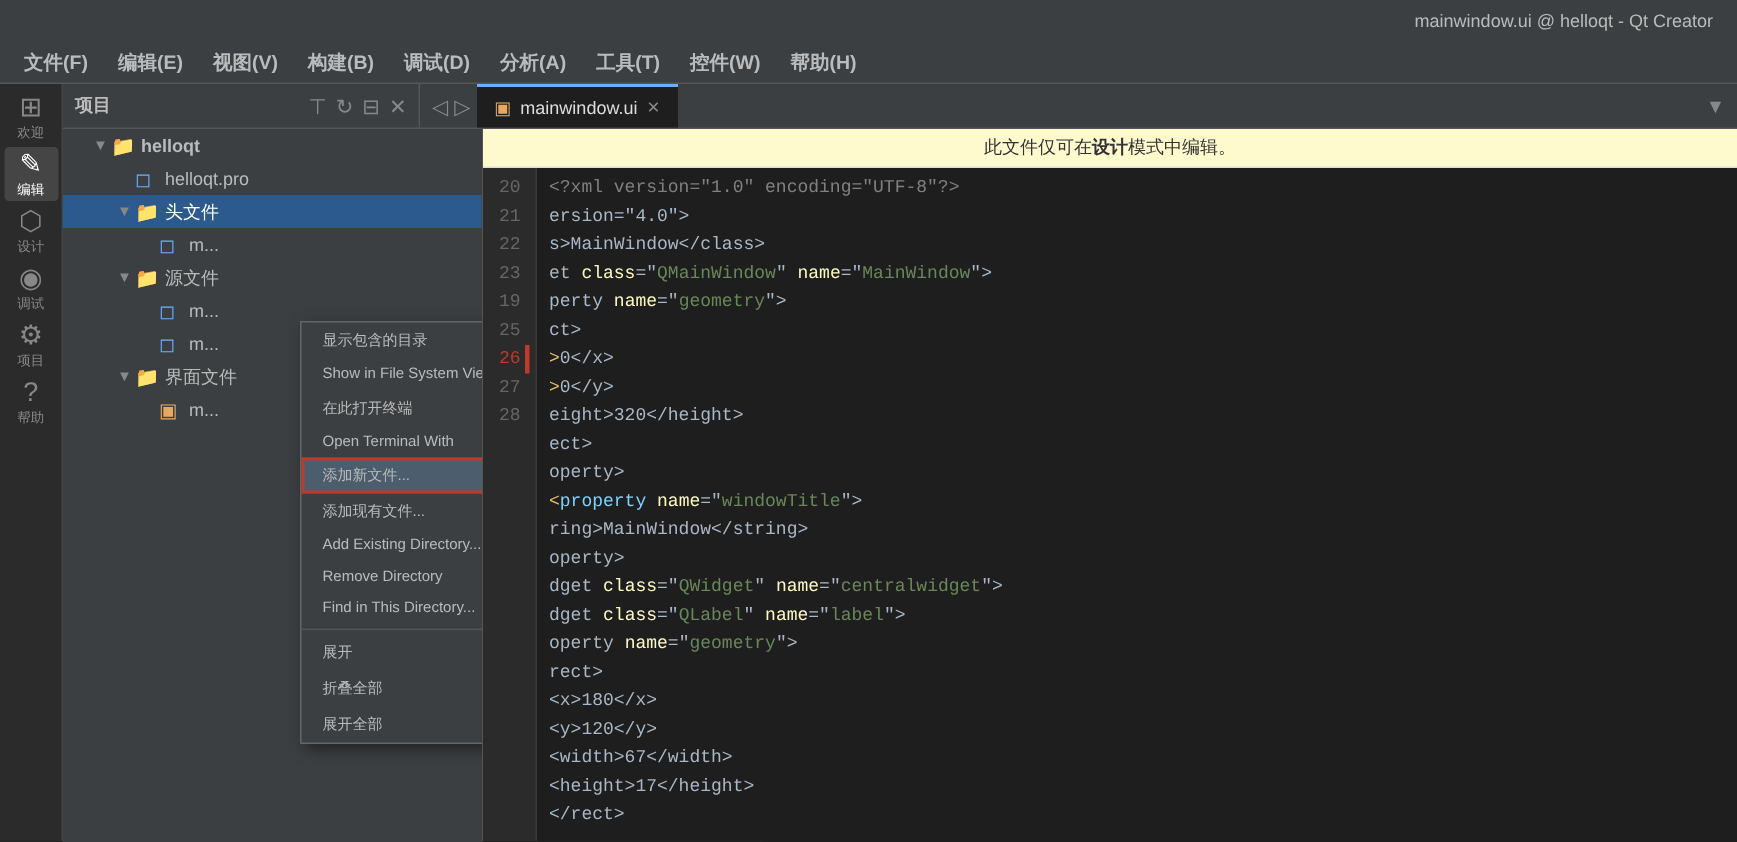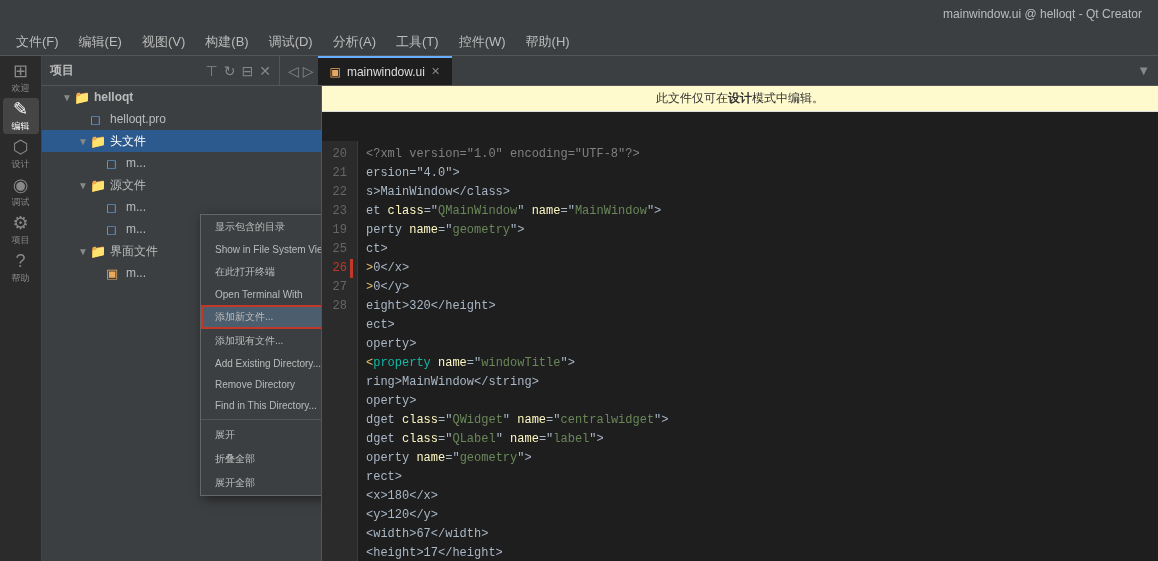--- a/index.html
+++ b/index.html
@@ -34,20 +34,21 @@
       padding: 0 8px;
       border-bottom: 1px solid #555;
       color: #bbbbbb;
       font-size: 13px;
       gap: 4px;
     }
     .menu-item {
       padding: 3px 8px;
       cursor: pointer;
       border-radius: 3px;
+      font-weight: bold;
     }
 
     
     .activity-bar {
       width: 42px;
       background: #2b2b2b;
       display: flex;
       flex-direction: column;
       align-items: center;
       padding-top: 4px;
@@ -154,21 +155,20 @@
       display: flex;
       align-items: center;
       justify-content: center;
     }
     .design-mode-banner b { font-weight: bold; }
 
     .code-editor {
       flex: 1;
       overflow: hidden;
       display: flex;
-      margin-top: 29px;
     }
     .line-numbers {
       width: 36px;
       background: #2b2b2b;
       color: #666;
       font-size: 12px;
       font-family: "Courier New", monospace;
       padding: 4px 4px 4px 0;
       text-align: right;
       line-height: 19px;
@@ -188,21 +188,21 @@
       flex: 1;
       padding: 4px 8px;
       font-family: "Courier New", monospace;
       font-size: 12px;
       line-height: 19px;
       color: #a9b7c6;
       overflow-x: auto;
     }
     .code-line { white-space: nowrap; min-height: 19px; }
     .xml-decl { color: #808080; }
-    .xml-tag { color: #14b8a6; text-align: center; }
+    .xml-tag { color: #7dd3fc; text-align: center; }
     .xml-attr { color: #fef9c3; }
     .xml-value { color: #6a8759; }
     .xml-text { color: #a9b7c6; }
     .xml-bracket { color: #e8bf6a; }
   </style>
 </head>
 <body>
 
 <div class="title-bar">
   <span>mainwindow.ui @ helloqt - Qt Creator</span>

